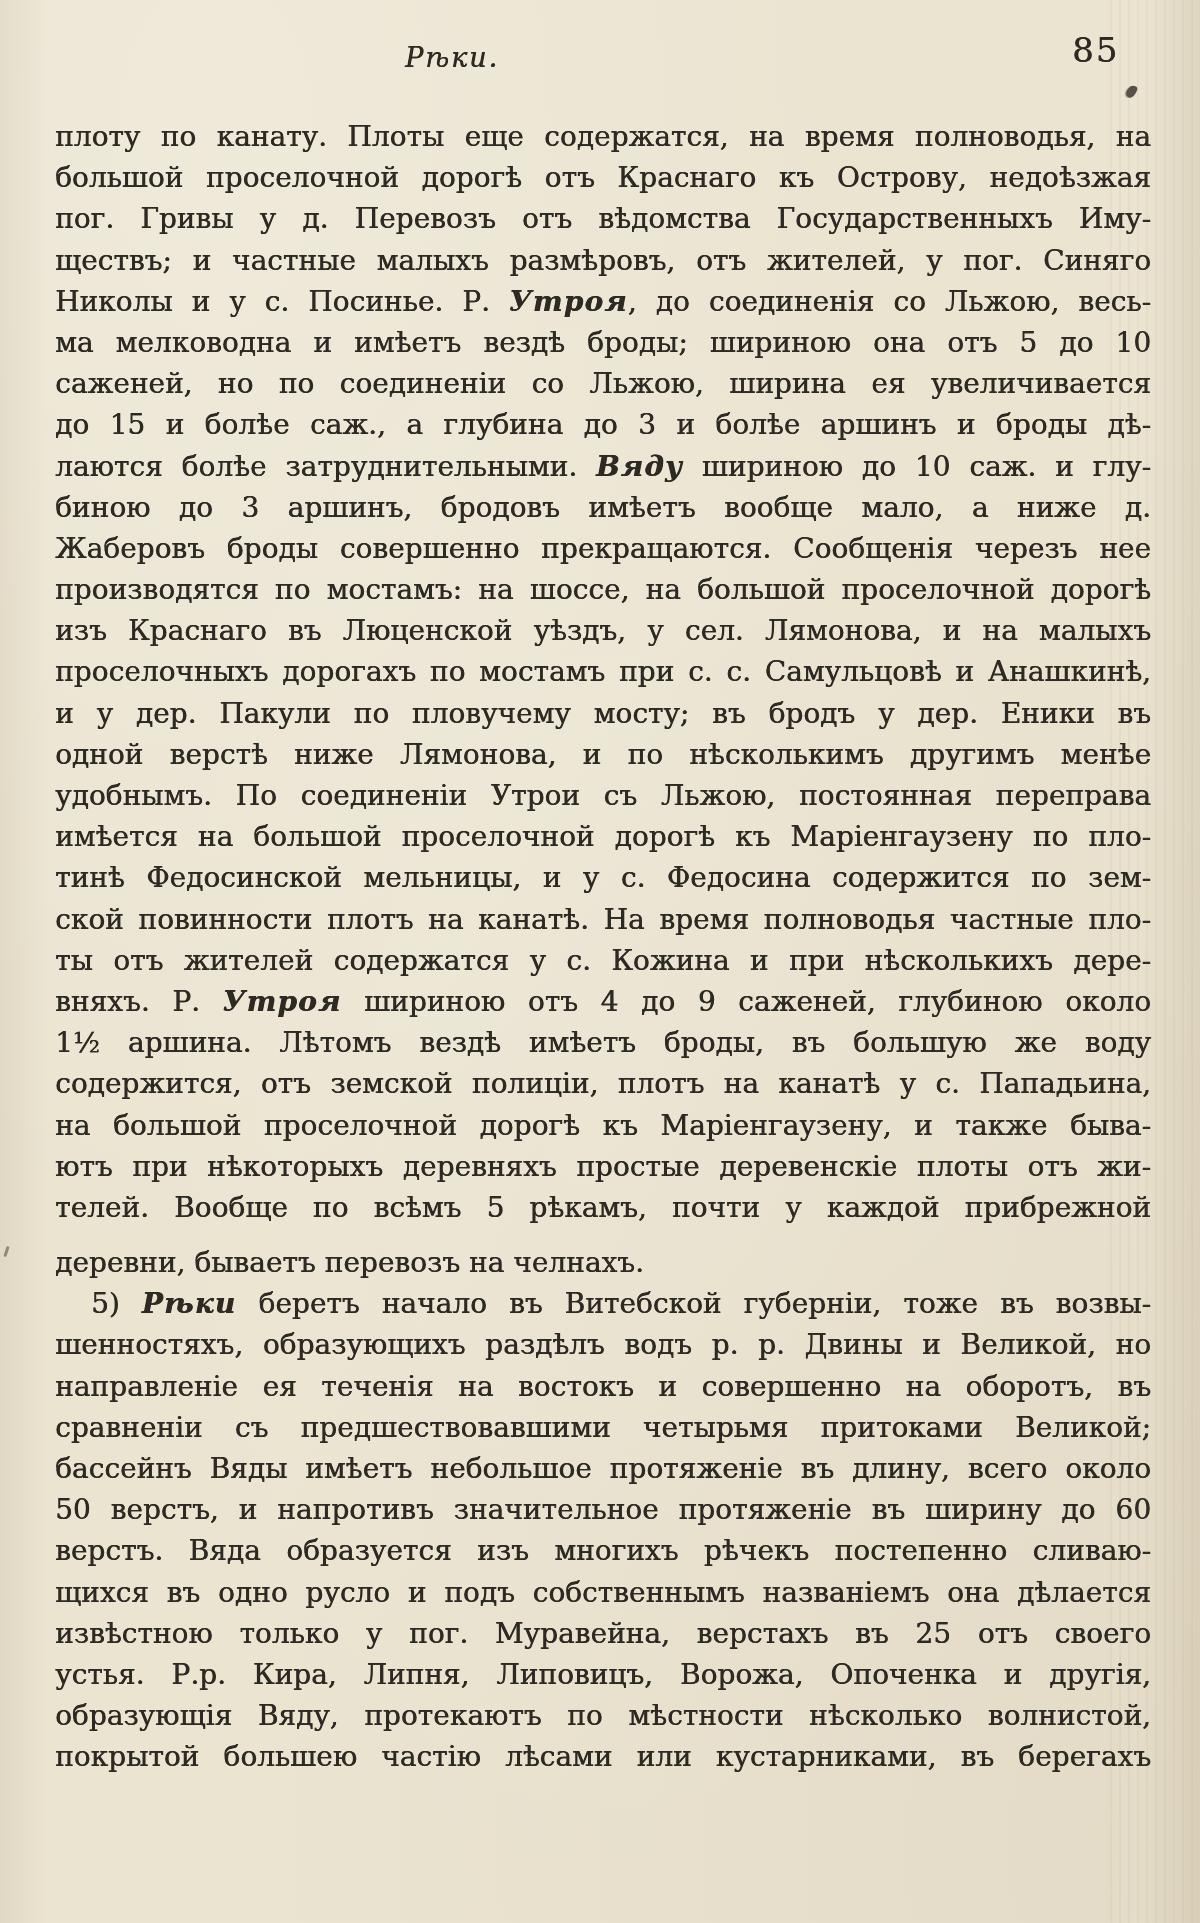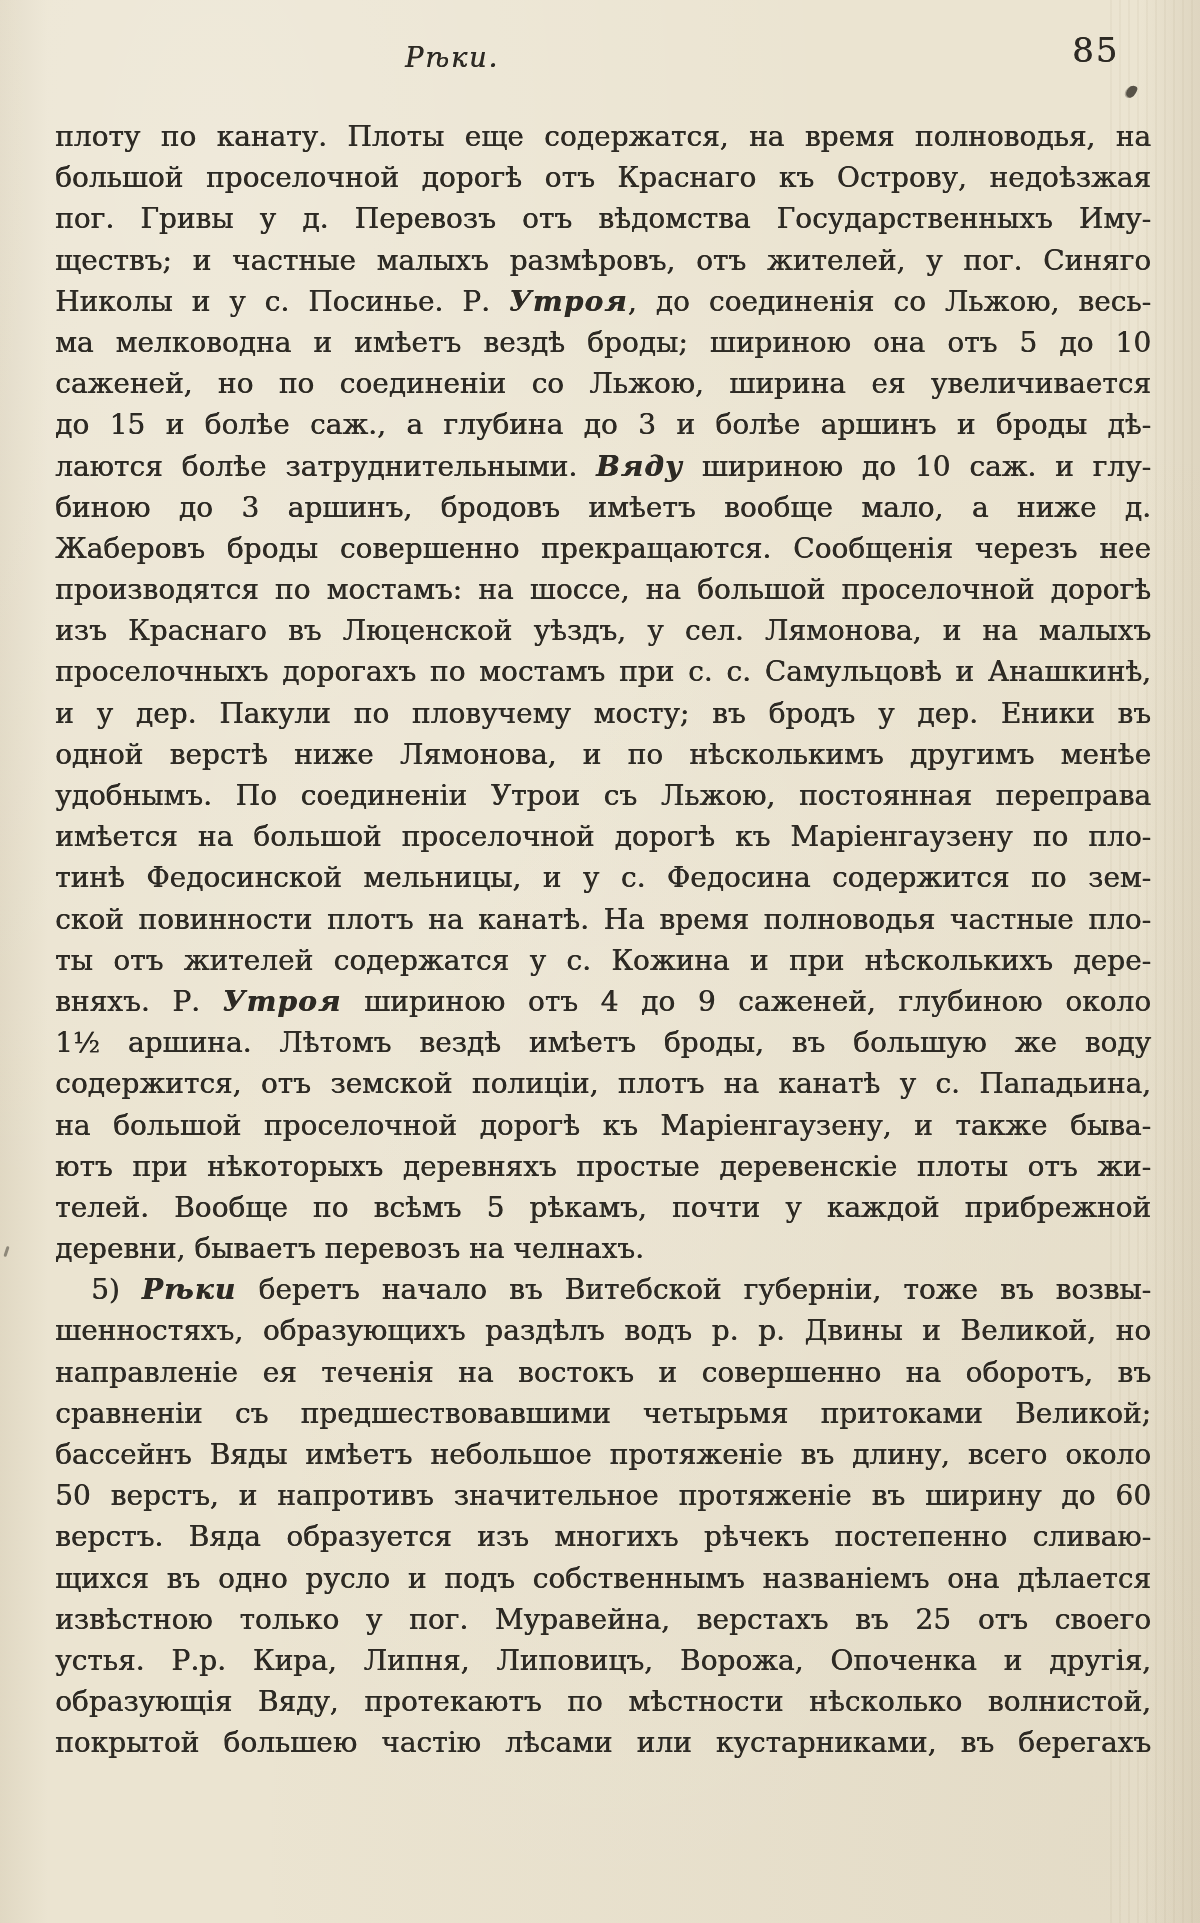--- a/index.html
+++ b/index.html
@@ -88,21 +88,21 @@
     text-shadow: 0.45px 0 0 currentColor;
   }
   .line {
     height: 41.2px;
     line-height: 41.2px;
     text-align: justify;
     text-align-last: justify;
     white-space: nowrap; 
   }
   .line.j { white-space: normal; }
-  .line.short { text-align-last: left; }
+  .line.short { text-align-last: left; margin-top: 14px; }
   .line.indent { text-indent: 36px; }
   .it { font-style: italic; letter-spacing: 1.2px; font-weight: bold; }
 </style>
 </head>
 <body>
 
 <div class="page">
   <span class="header-title">Рѣки.</span>
   <span class="page-number">85</span>
   <span class="ink-speck"></span>

